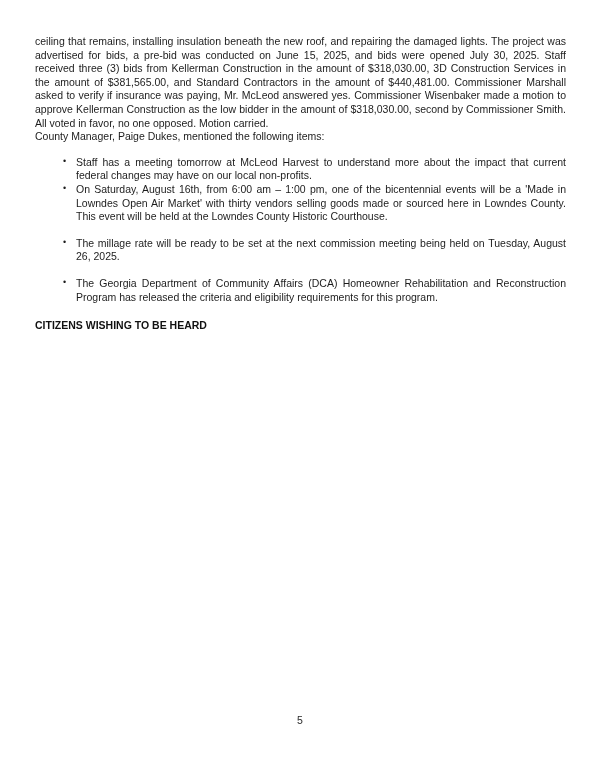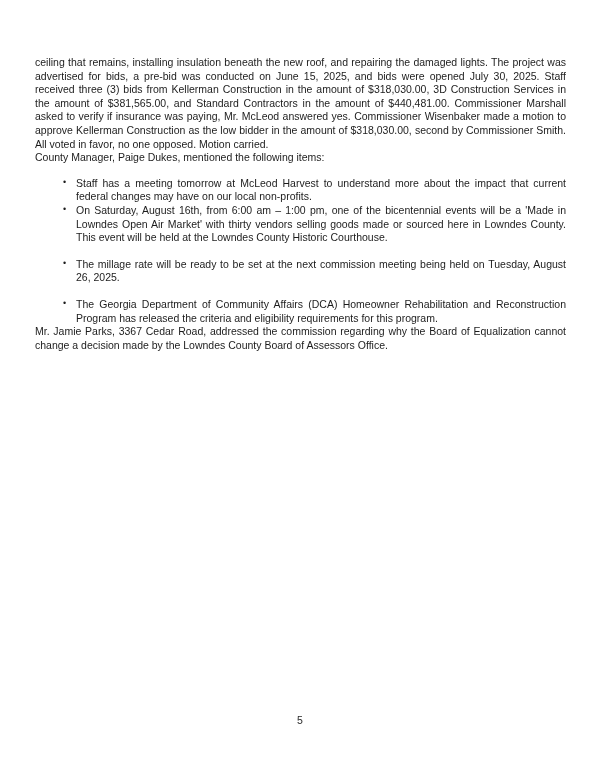--- a/index.html
+++ b/index.html
@@ -6,21 +6,21 @@
   html, body {
     background: #ffffff;
     font-family: "Liberation Sans", "DejaVu Sans", sans-serif;
   }
   .page {
     position: relative;
     width: 600px;
     height: 776px;
     background: #ffffff;
     color: #1c1c1c;
-    padding: 56px 34px 0 35px;
+    padding: 35px 34px 0 35px;
     font-size: 10.5px;
     line-height: 13.6px;
     overflow: hidden;
   }
   p.body-text {
     text-align: justify;
   }
   h2.doc-heading {
     font-size: 10.5px;
     line-height: 13.6px;
@@ -79,20 +79,20 @@
     <li class="gap-above">
       <span class="marker">•</span>
       <span>The millage rate will be ready to be set at the next commission meeting being held on Tuesday, August 26, 2025.</span>
     </li>
     <li class="gap-above">
       <span class="marker">•</span>
       <span>The Georgia Department of Community Affairs (DCA) Homeowner Rehabilitation and Reconstruction Program has released the criteria and eligibility requirements for this program.</span>
     </li>
   </ul>
 
+  <h2 class="doc-heading">CITIZENS WISHING TO BE HEARD</h2>
 
-  <p class="body-text">Mr. Jamie Parks, 3367 Cedar Road, addressed the commission regarding why the Board of Equalization cannot change a decision made by the Lowndes County Board of Assessors Office.</p>
 
 
 
   <div class="page-number">5</div>
 
 </div>
 
 </body></html>

